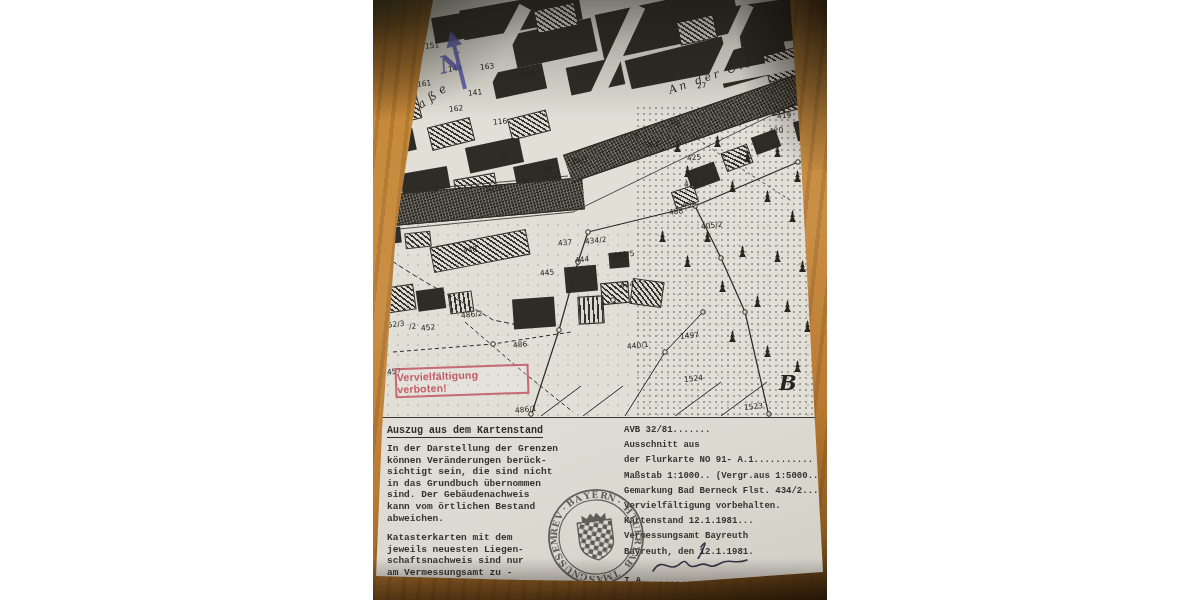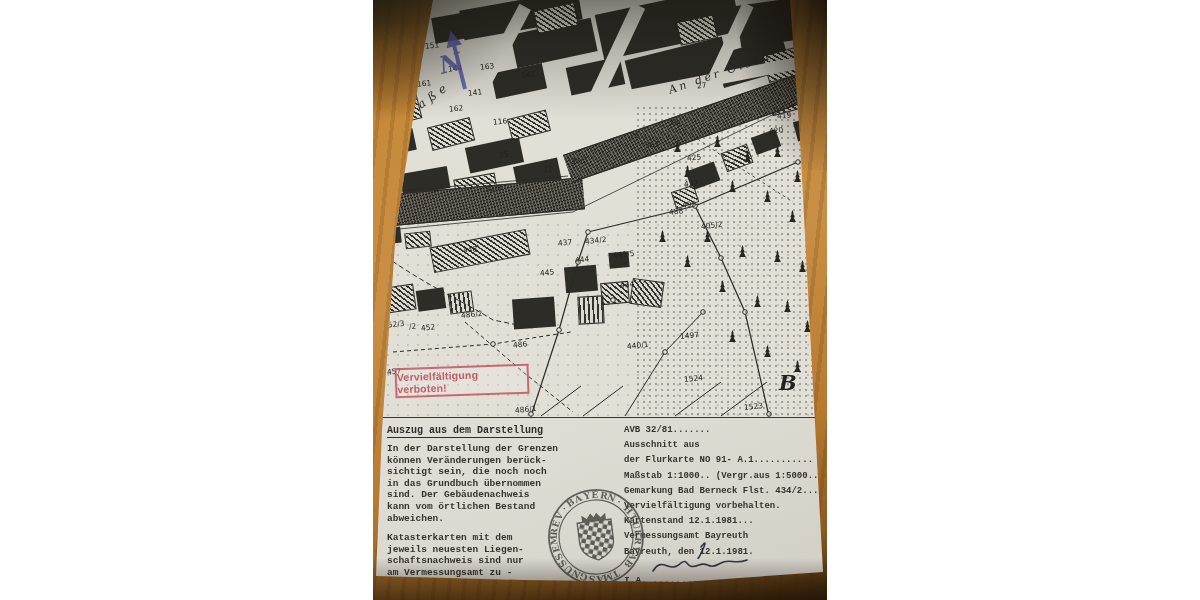--- a/index.html
+++ b/index.html
@@ -225,24 +225,24 @@
           <line x1="21" y1="62" x2="21" y2="12" stroke="#5858b2" stroke-width="4"></line>
           <polygon points="21,2 13,18 29,18" fill="#5858b2"></polygon>
           <text x="2" y="42" font-size="24" font-style="italic" font-weight="bold" font-family="DejaVu Serif, serif" fill="#5858b2">N</text>
         </svg>
 
         <div class="redstamp">Vervielfältigung verboten!</div>
       </div>
 
       <div class="docarea">
         <div class="notice mono">
-          <div class="hd">Auszug aus dem Darstellung</div>
+          <div class="hd">Auszug aus dem Kartenstand</div>
           <div class="para p1">In der Darstellung der Grenzen
 können Veränderungen berück-
-sichtigt sein, die noch noch
+sichtigt sein, die sind nicht
 in das Grundbuch übernommen
 sind. Der Gebäudenachweis
 kann vom örtlichen Bestand
 abweichen.</div>
           <div class="para p2">Katasterkarten mit dem
 jeweils neuesten Liegen-
 schaftsnachweis sind nur
 am Vermessungsamt zu  -
 beziehen.</div>
           <div class="note"><span>Bestnahme </span><span class="em">bedingt</span><span> geeignet!</span></div>

